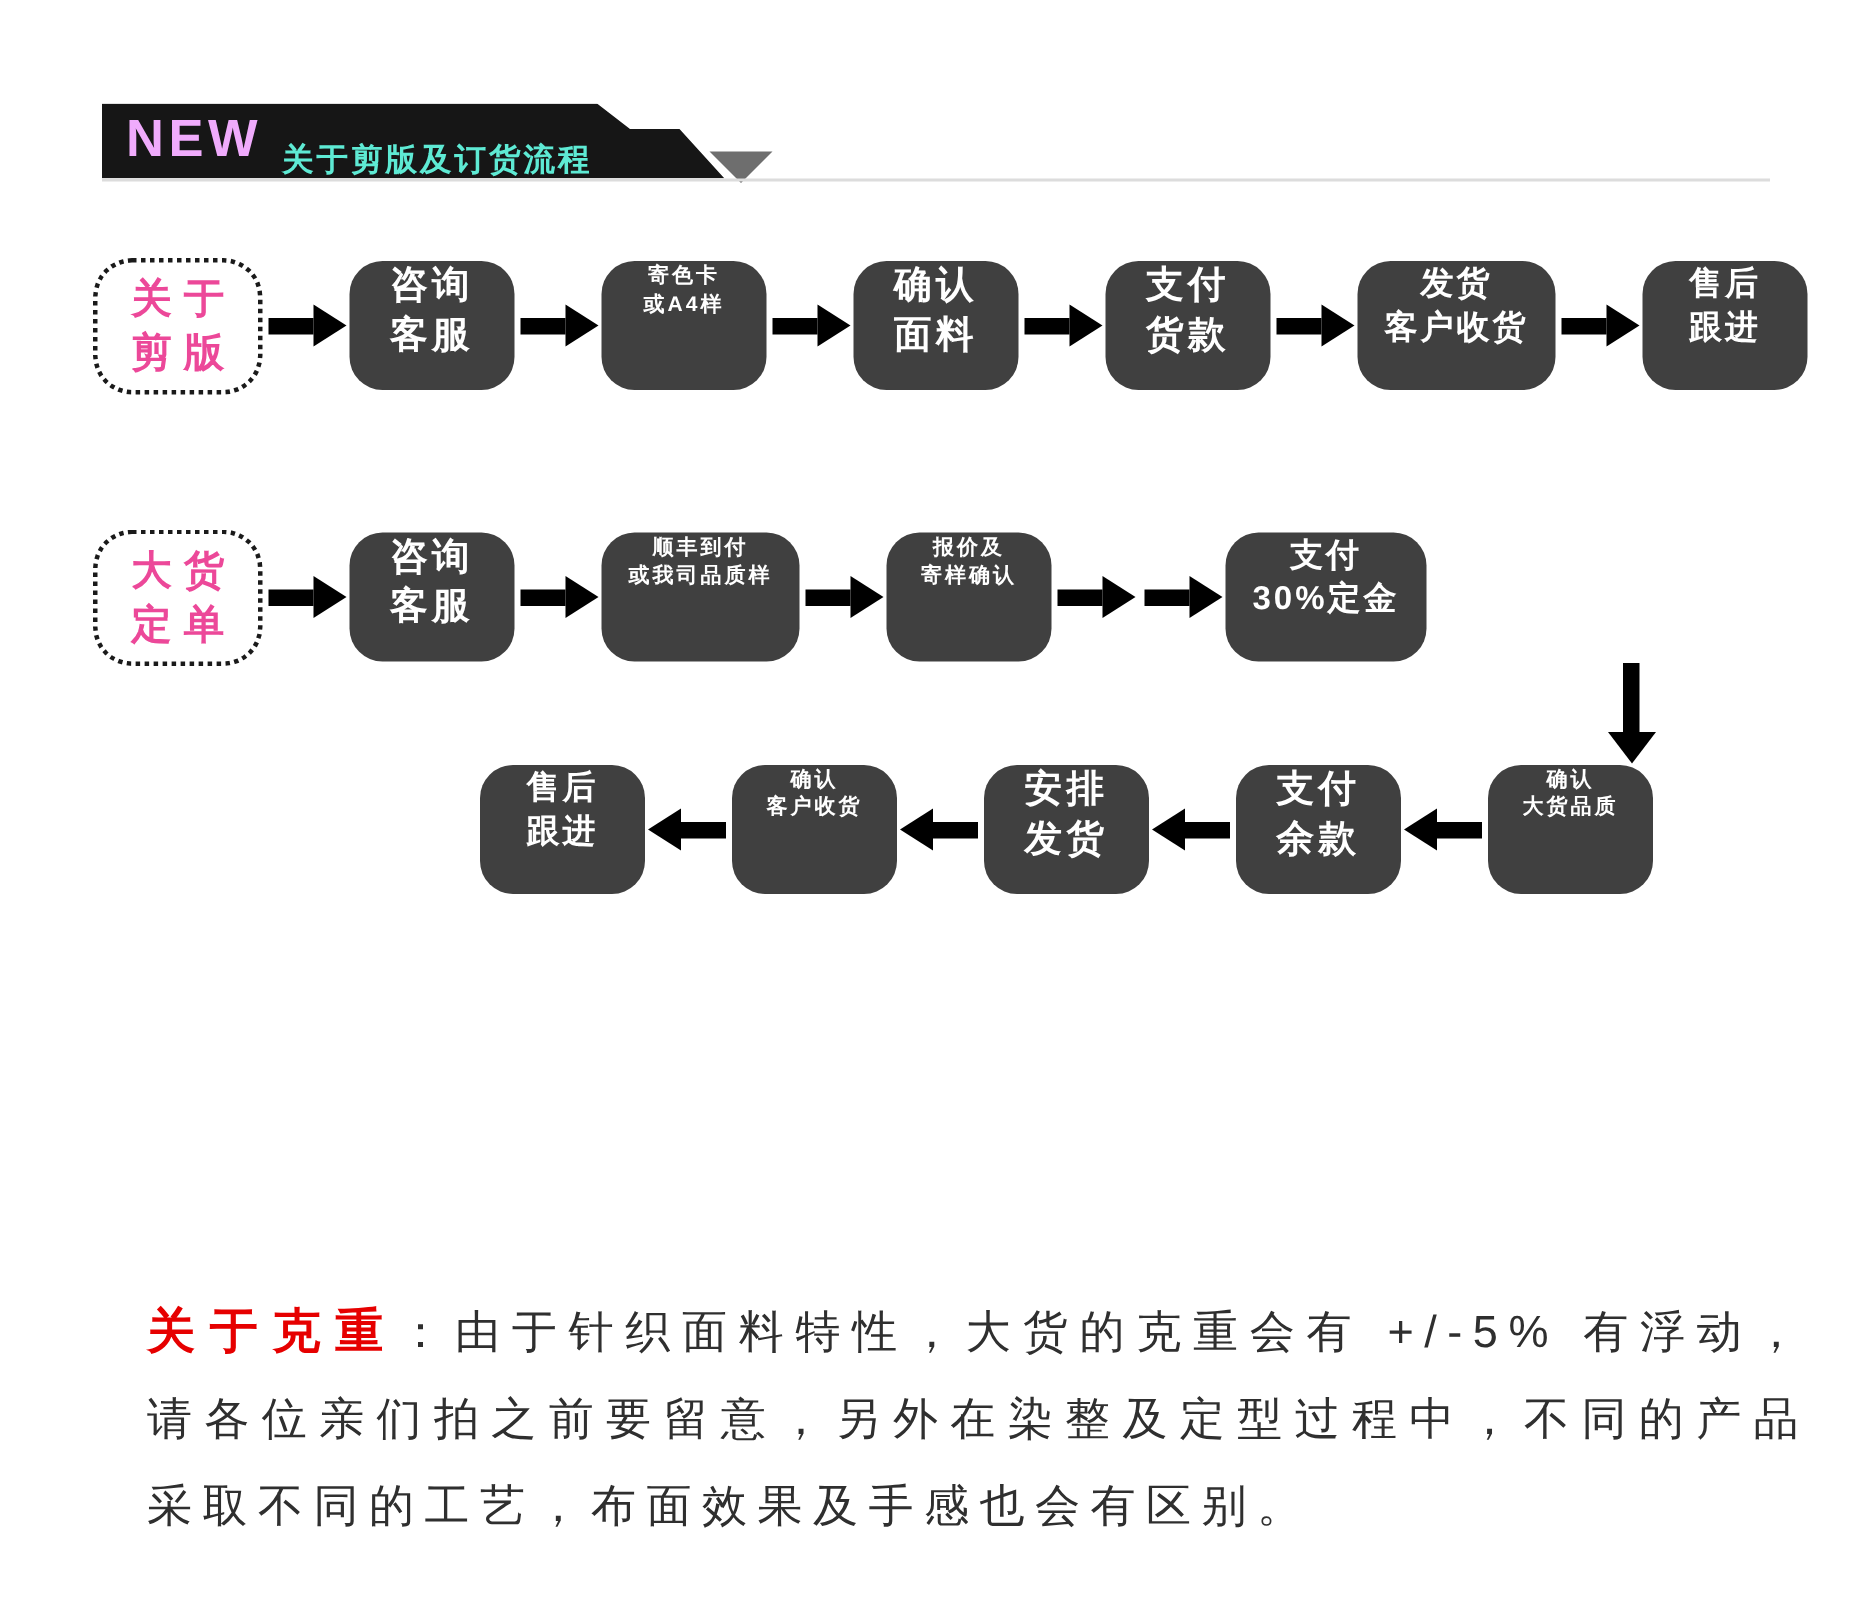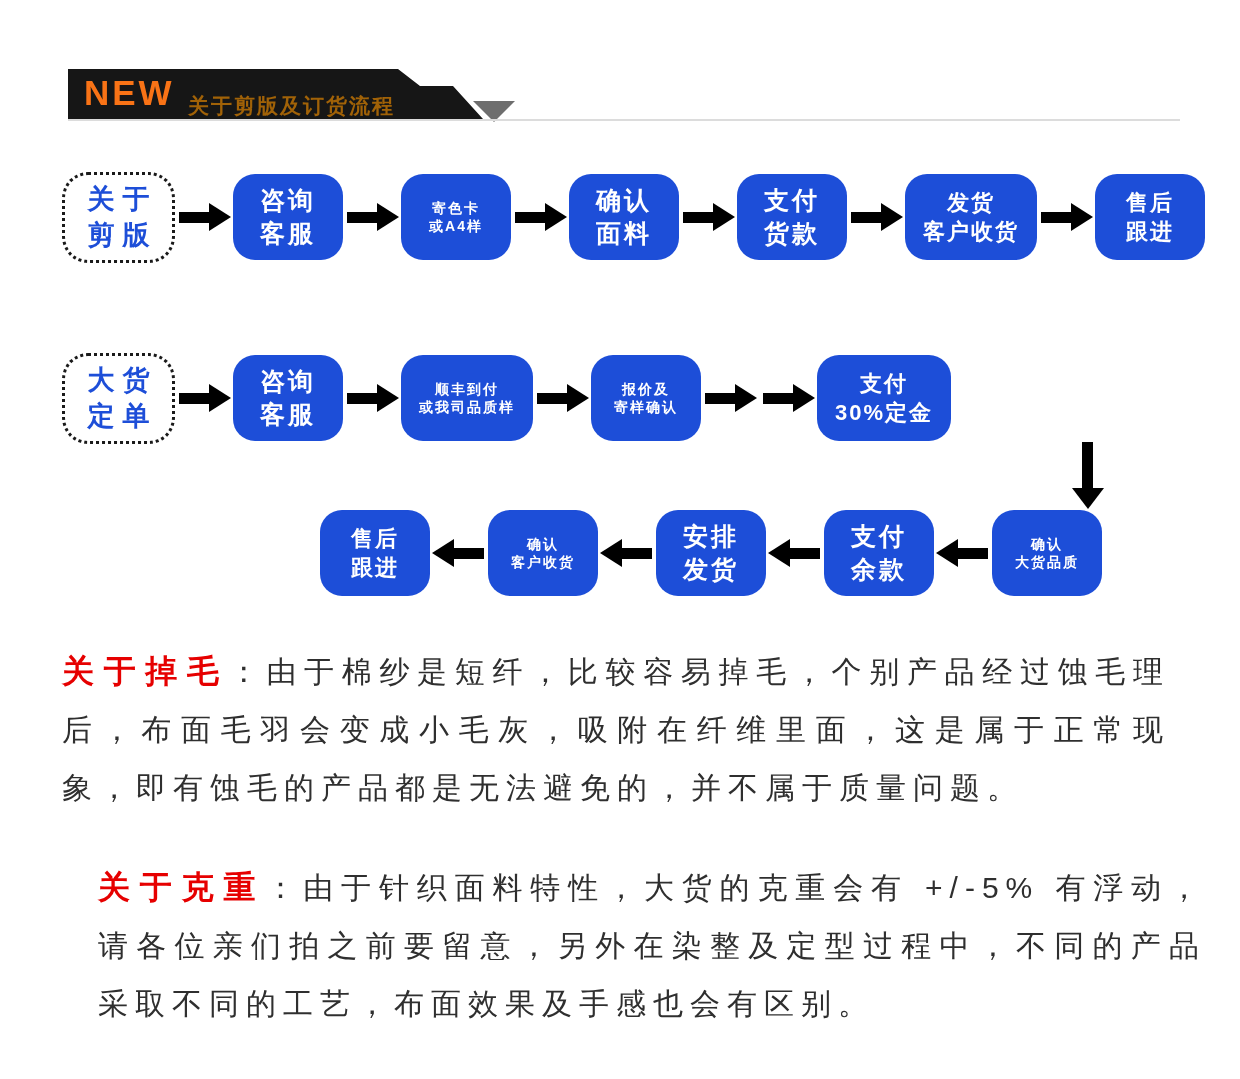--- a/index.html
+++ b/index.html
@@ -14,53 +14,53 @@
   }
 
   
   .banner-wrap { position: absolute; left: 68px; top: 69px; width: 520px; height: 56px; }
   .banner {
     position: absolute; left: 0; top: 0; width: 415px; height: 50px; background: #161616;
     clip-path: polygon(0 0, 330px 0, 352px 17px, 385px 17px, 415px 50px, 0 50px);
   }
   .banner .new-badge {
     position: absolute; left: 16px; top: 4px;
-    color: #f97316; font-size: 35px; font-weight: 700; letter-spacing: 3px;
+    color: #f0abfc; font-size: 35px; font-weight: 700; letter-spacing: 3px;
   }
   .banner .banner-title {
     position: absolute; left: 120px; top: 23px;
-    color: #a16207; font-size: 21px; font-weight: 700; letter-spacing: 2px;
+    color: #5eead4; font-size: 21px; font-weight: 700; letter-spacing: 2px;
   }
   .banner-tri {
     position: absolute; left: 405px; top: 32px; width: 0; height: 0;
     border-left: 21px solid transparent; border-right: 21px solid transparent;
     border-top: 21px solid #6e6e6e;
   }
   .banner-line {
     position: absolute; left: 0px; top: 50px; width: 1112px; height: 2px; background: #dcdcdc;
   }
 
   
   .flow-row { position: absolute; display: flex; align-items: center; }
   .row1 { left: 62px; top: 172px; }
   .row2 { left: 62px; top: 353px; }
   .row3 { left: 320px; top: 510px; }
 
   .dotted-label {
     min-width: 113px; min-height: 90px;
     border: 3px dotted #1a1a1a; border-radius: 26px;
     display: flex; flex-direction: column; justify-content: center; align-items: center;
-    color: #1d4ed8; font-size: 27px; font-weight: 600;
+    color: #ec4899; font-size: 27px; font-weight: 600;
     letter-spacing: 8px; line-height: 1.35; text-indent: 8px;
     padding: 6px 8px;
   }
   .box {
     min-width: 110px; min-height: 86px;
-    background: #1d4ed8; border-radius: 22px;
-    display: flex; flex-direction: column; justify-content: center; align-items: center;
+    background: #404040; border-radius: 22px;
+    display: flex; flex-direction: column; align-items: center;
     color: #ffffff; font-weight: 700; font-size: 25px;
     letter-spacing: 3px; line-height: 1.32; text-align: center;
     padding: 0 18px;
   }
   .box.small { font-size: 14px; letter-spacing: 2px; }
   .box.mid   { font-size: 22px; letter-spacing: 2px; }
 
   .arr-r { position: relative; width: 30px; height: 11px; background: #000; margin: 0 24px 0 4px; flex: none; }
   .arr-r::after {
     content: ""; position: absolute; left: 100%; top: 50%; transform: translateY(-50%);
@@ -188,17 +188,16 @@
       <span>支付</span>
       <span>余款</span>
     </div>
     <div class="arr-l"></div>
     <div class="box small">
       <span>确认</span>
       <span>大货品质</span>
     </div>
   </div>
 
-  <p class="note note-1"><span class="note-title">关于掉毛</span><span>：由于棉纱是短纤，比较容易掉毛，个别产品经过蚀毛理后，布面毛羽会变成小毛灰，吸附在纤维里面，这是属于正常现象，即有蚀毛的产品都是无法避免的，并不属于质量问题。</span></p>
 
   <p class="note note-2"><span class="note-title">关于克重</span><span>：由于针织面料特性，大货的克重会有 +/-5% 有浮动，请各位亲们拍之前要留意，另外在染整及定型过程中，不同的产品采取不同的工艺，布面效果及手感也会有区别。</span></p>
 
 </div>
 
 </body></html>

